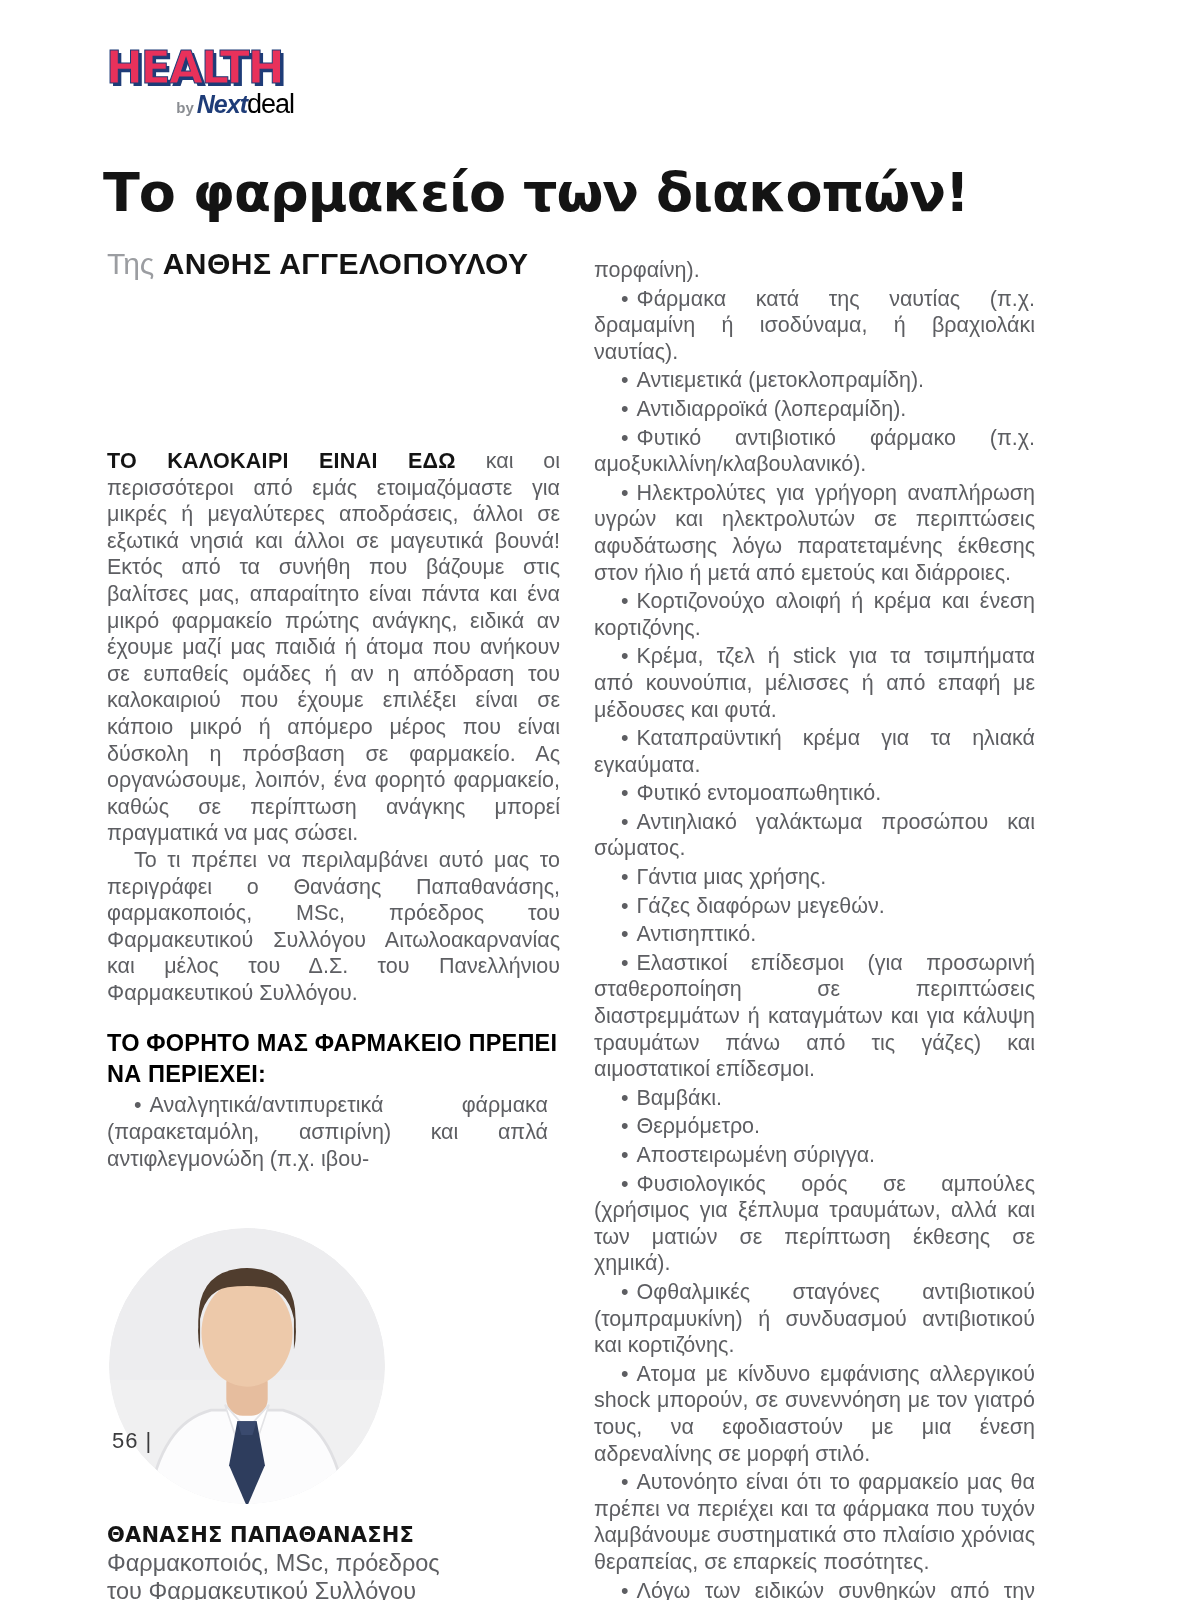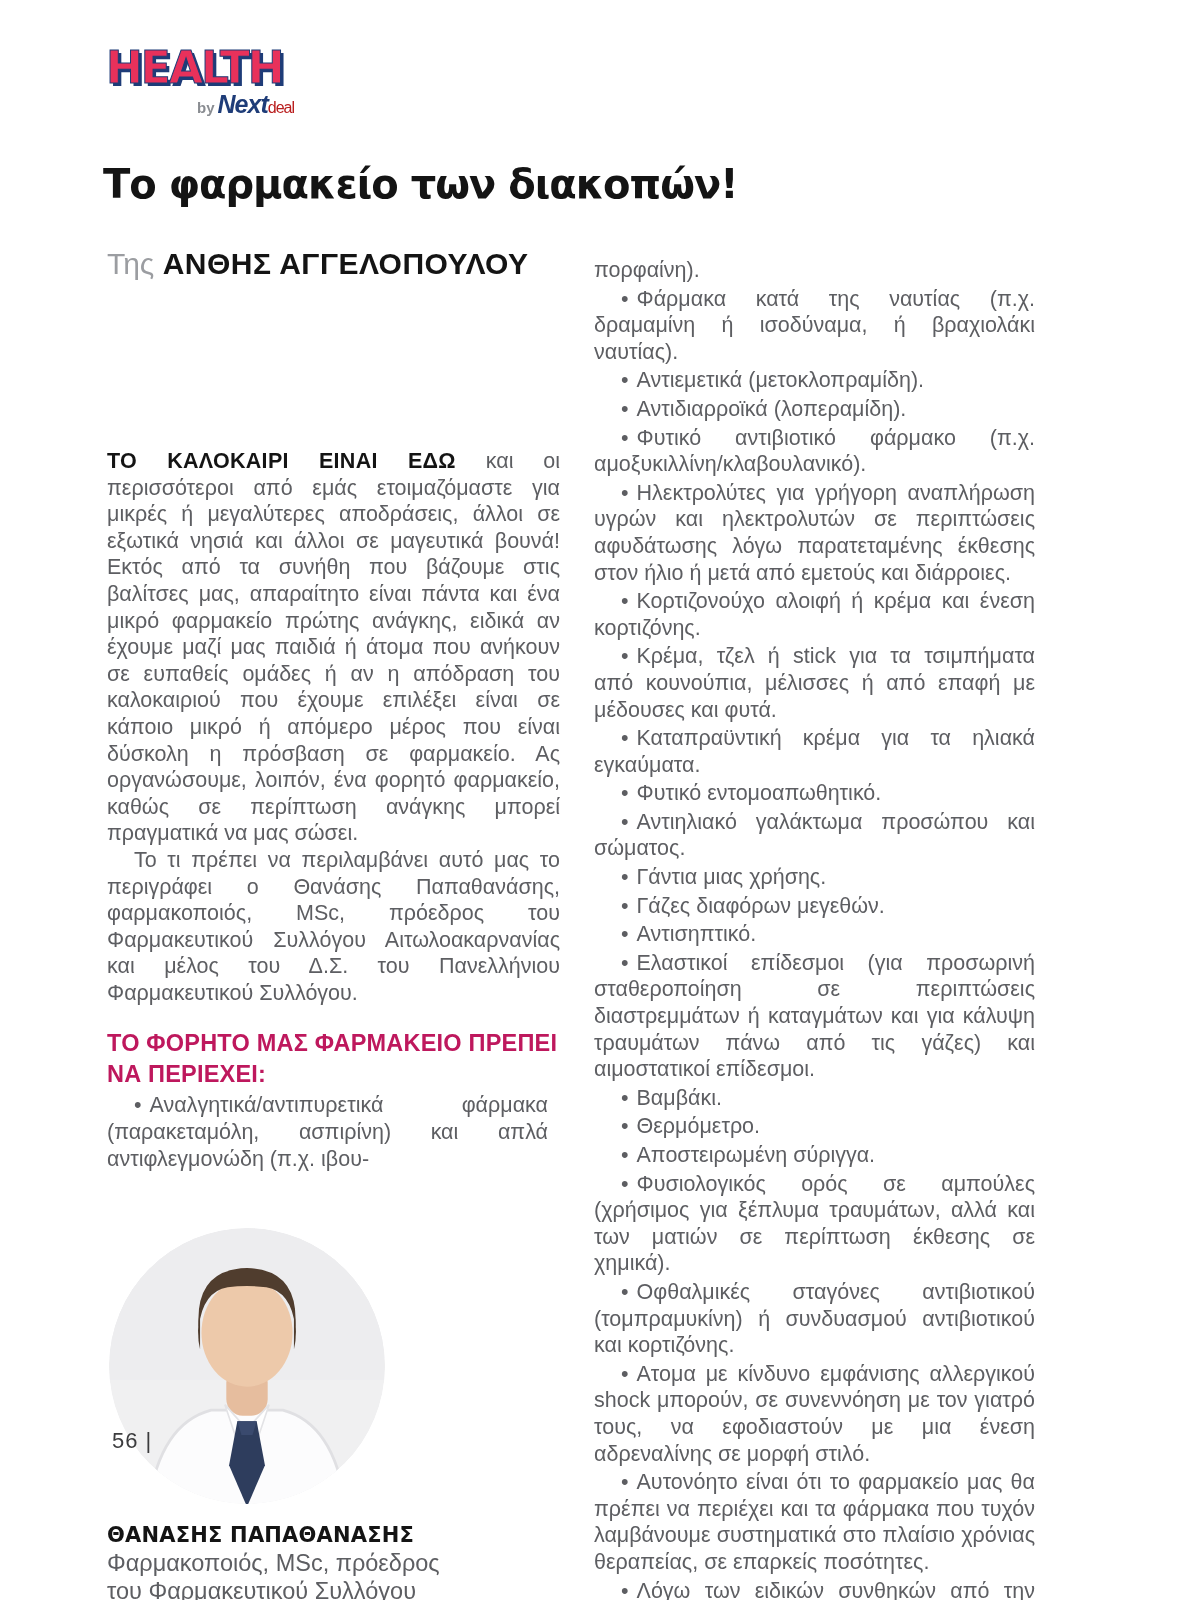--- a/index.html
+++ b/index.html
@@ -16,45 +16,45 @@
   .logo-health{
     font-family:"DejaVu Sans", sans-serif;
     font-weight:900;font-size:44px;line-height:44px;
     color:#e8315b;letter-spacing:-2px;
     -webkit-text-stroke:1px #1e3c78;
     text-shadow:3px 3px 0 #1e3c78;
   }
   .logo-sub{margin-top:2px;text-align:right;width:188px;line-height:24px;}
   .logo-by{font-size:15px;color:#8a8d92;margin-right:3px;font-weight:bold;}
   .logo-next{font-weight:bold;font-size:25px;color:#1e3c78;font-style:italic;letter-spacing:-1px;}
-  .logo-deal{font-size:16px;color:#b91c1c;letter-spacing:-1px;}
+  .logo-deal{font-size:27px;color:#000000;letter-spacing:-1px;}
   
   .title{
     position:absolute;left:103px;top:126px;width:980px;
     font-family:"DejaVu Sans", sans-serif;
-    font-weight:800;font-size:40px;line-height:62px;
+    font-weight:800;font-size:54px;line-height:62px;
     color:#141414;letter-spacing:-1px;
   }
   
   .columns{position:absolute;left:107px;top:245px;width:940px;display:flex;gap:34px;}
   .col{width:453px;}
   .body-txt{
     font-size:21.5px;line-height:26.6px;color:#5d5e62;
     text-align:justify;margin:0;
   }
   .byline{font-size:30px;line-height:30px;margin:4px 0 0 0;}
   .byline-prefix{color:#9b9da1;}
   .byline-name{color:#141414;font-weight:bold;letter-spacing:.5px;}
   .lead-in{color:#141414;font-weight:bold;letter-spacing:.3px;margin-top:22px;}
   .p-first{margin-top:169px;}
   .indent{text-indent:27px;}
   .section-heading{
     margin:22px 0 0 0;
     font-size:23.5px;line-height:31px;font-weight:bold;
-    color:#be185d;letter-spacing:.2px;text-align:left;
+    color:#000000;letter-spacing:.2px;text-align:left;
   }
   .bullet{margin:2px 12px 0 0;text-indent:27px;}
   .bullet .bmark{margin-right:8px;color:#5d5e62;}
   .no-indent{text-indent:0;}
   
   .portrait{margin:56px 0 0 2px;width:276px;height:276px;border-radius:50%;overflow:hidden;display:block;}
   .caption-name{
     margin:16px 0 0 0;font-family:"DejaVu Sans", sans-serif;
     font-weight:800;font-size:21px;line-height:30px;color:#141414;letter-spacing:.2px;
   }

